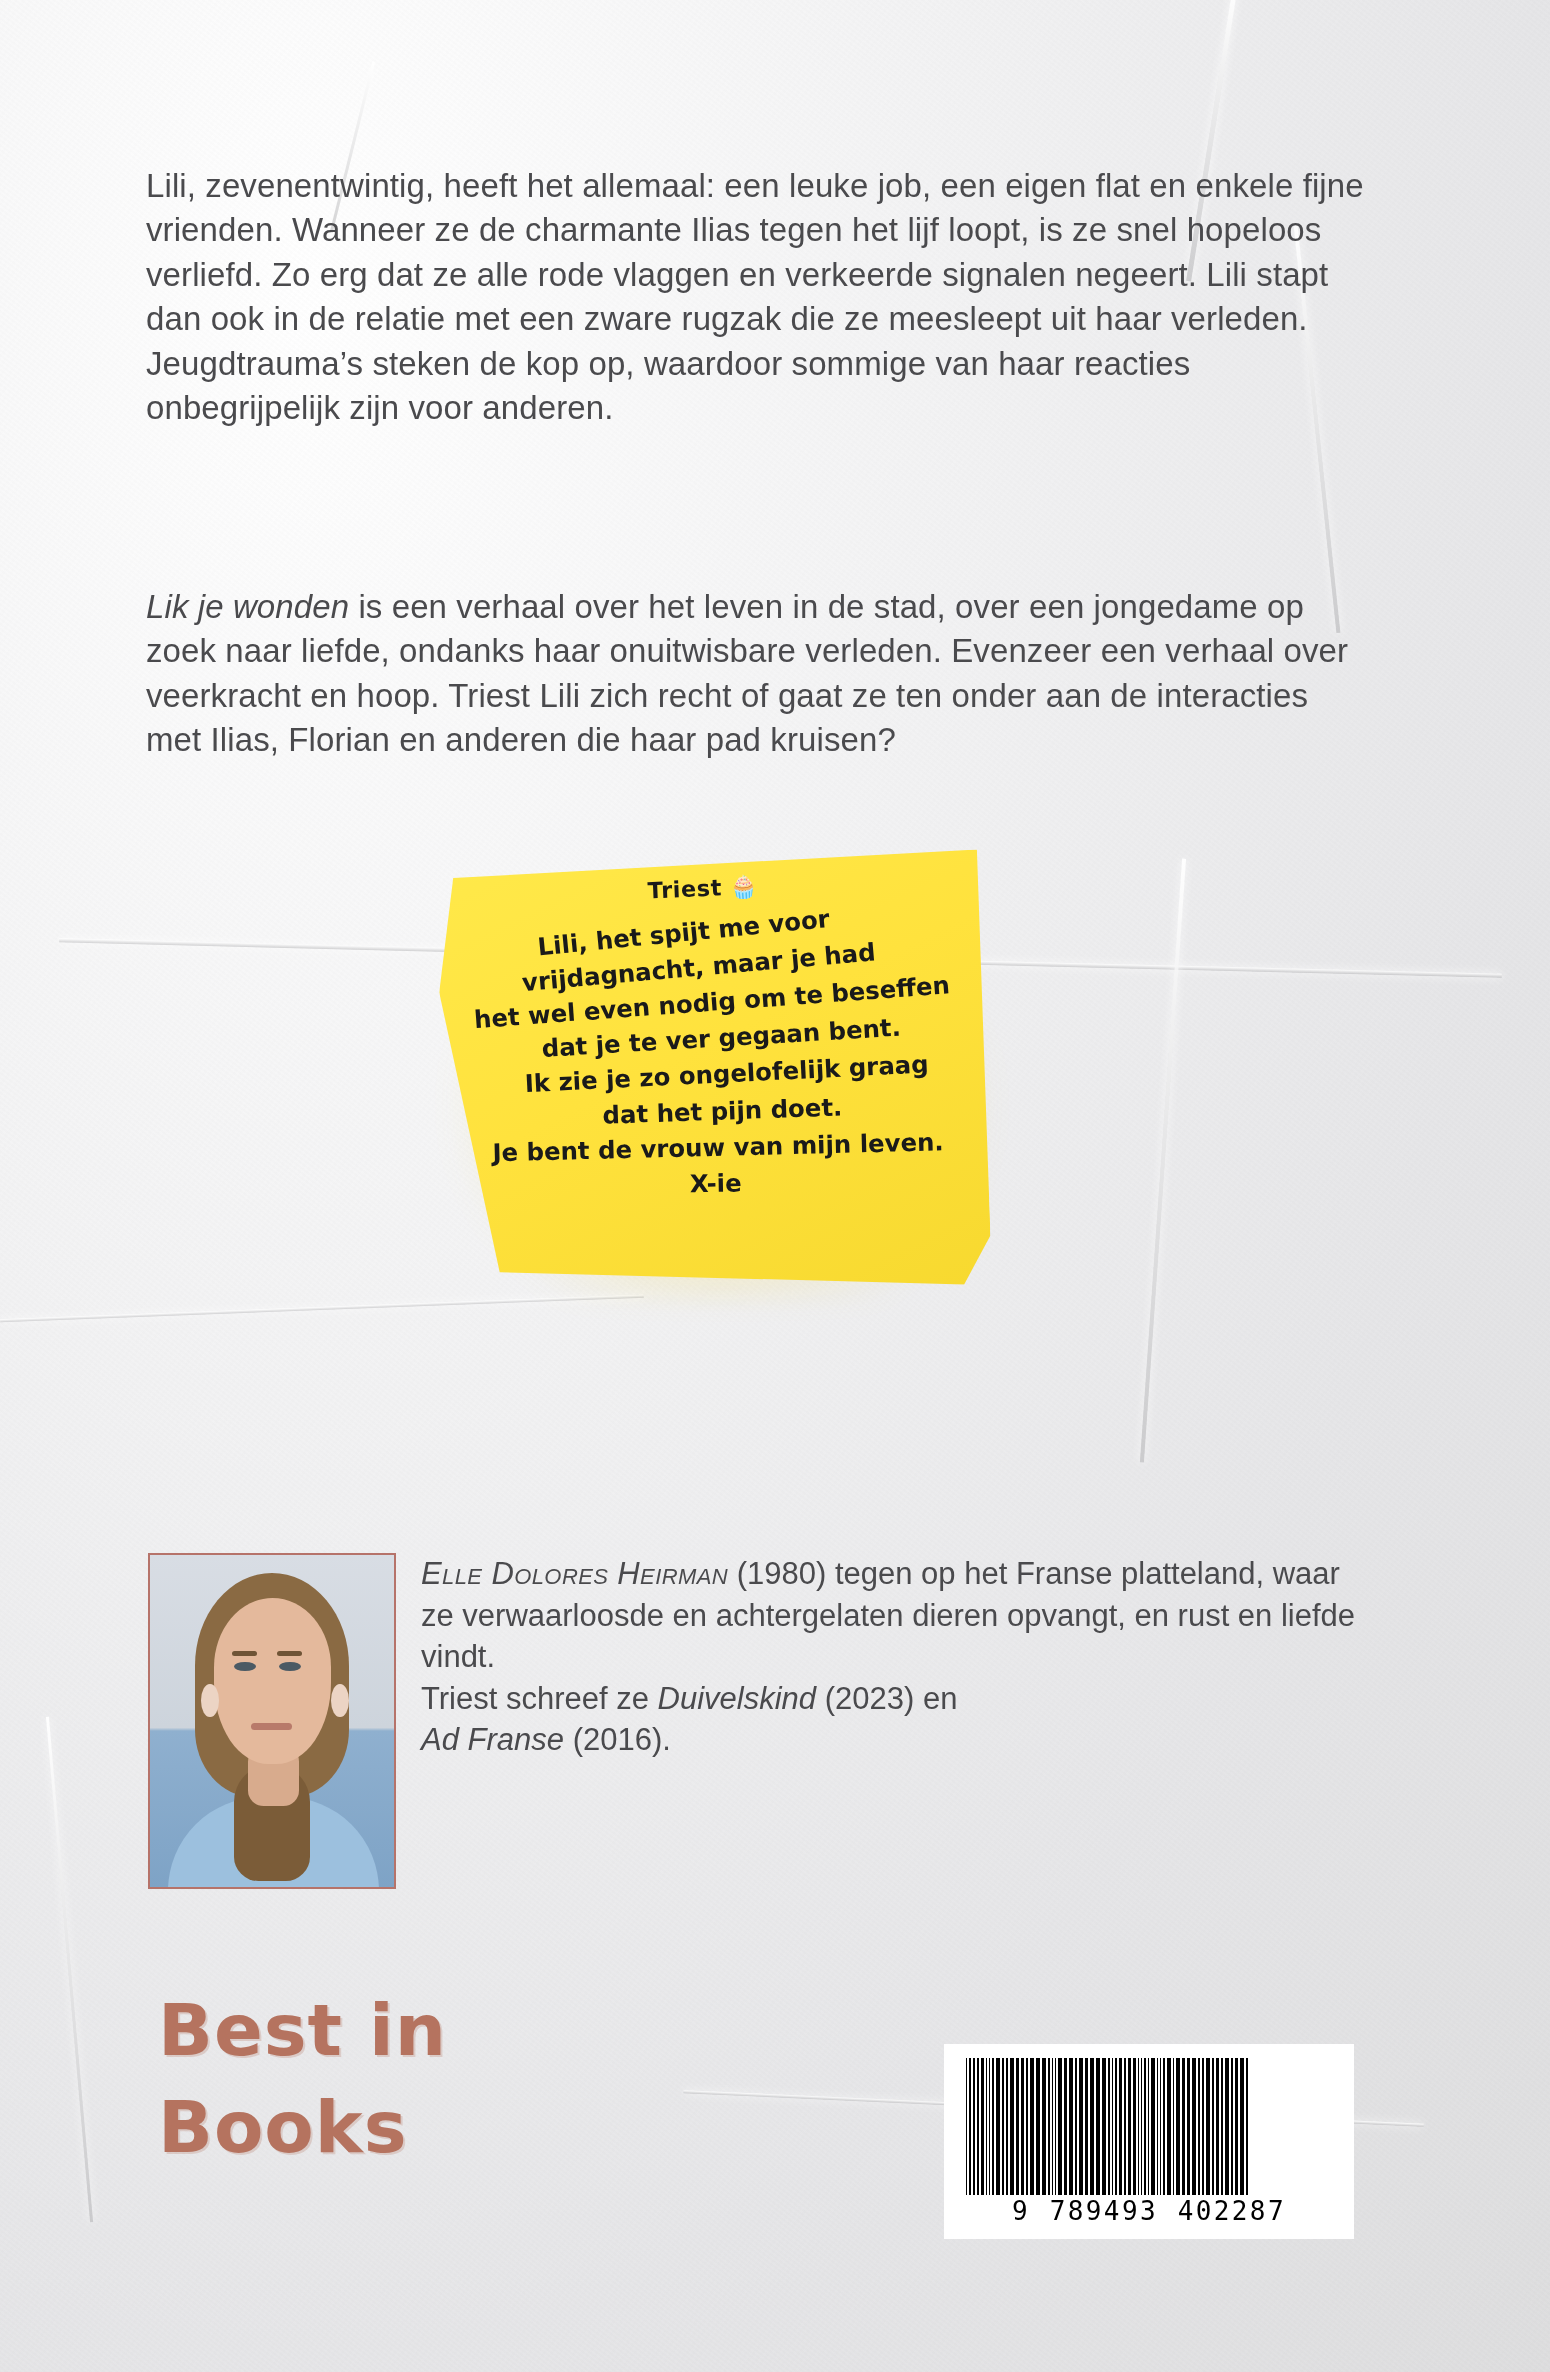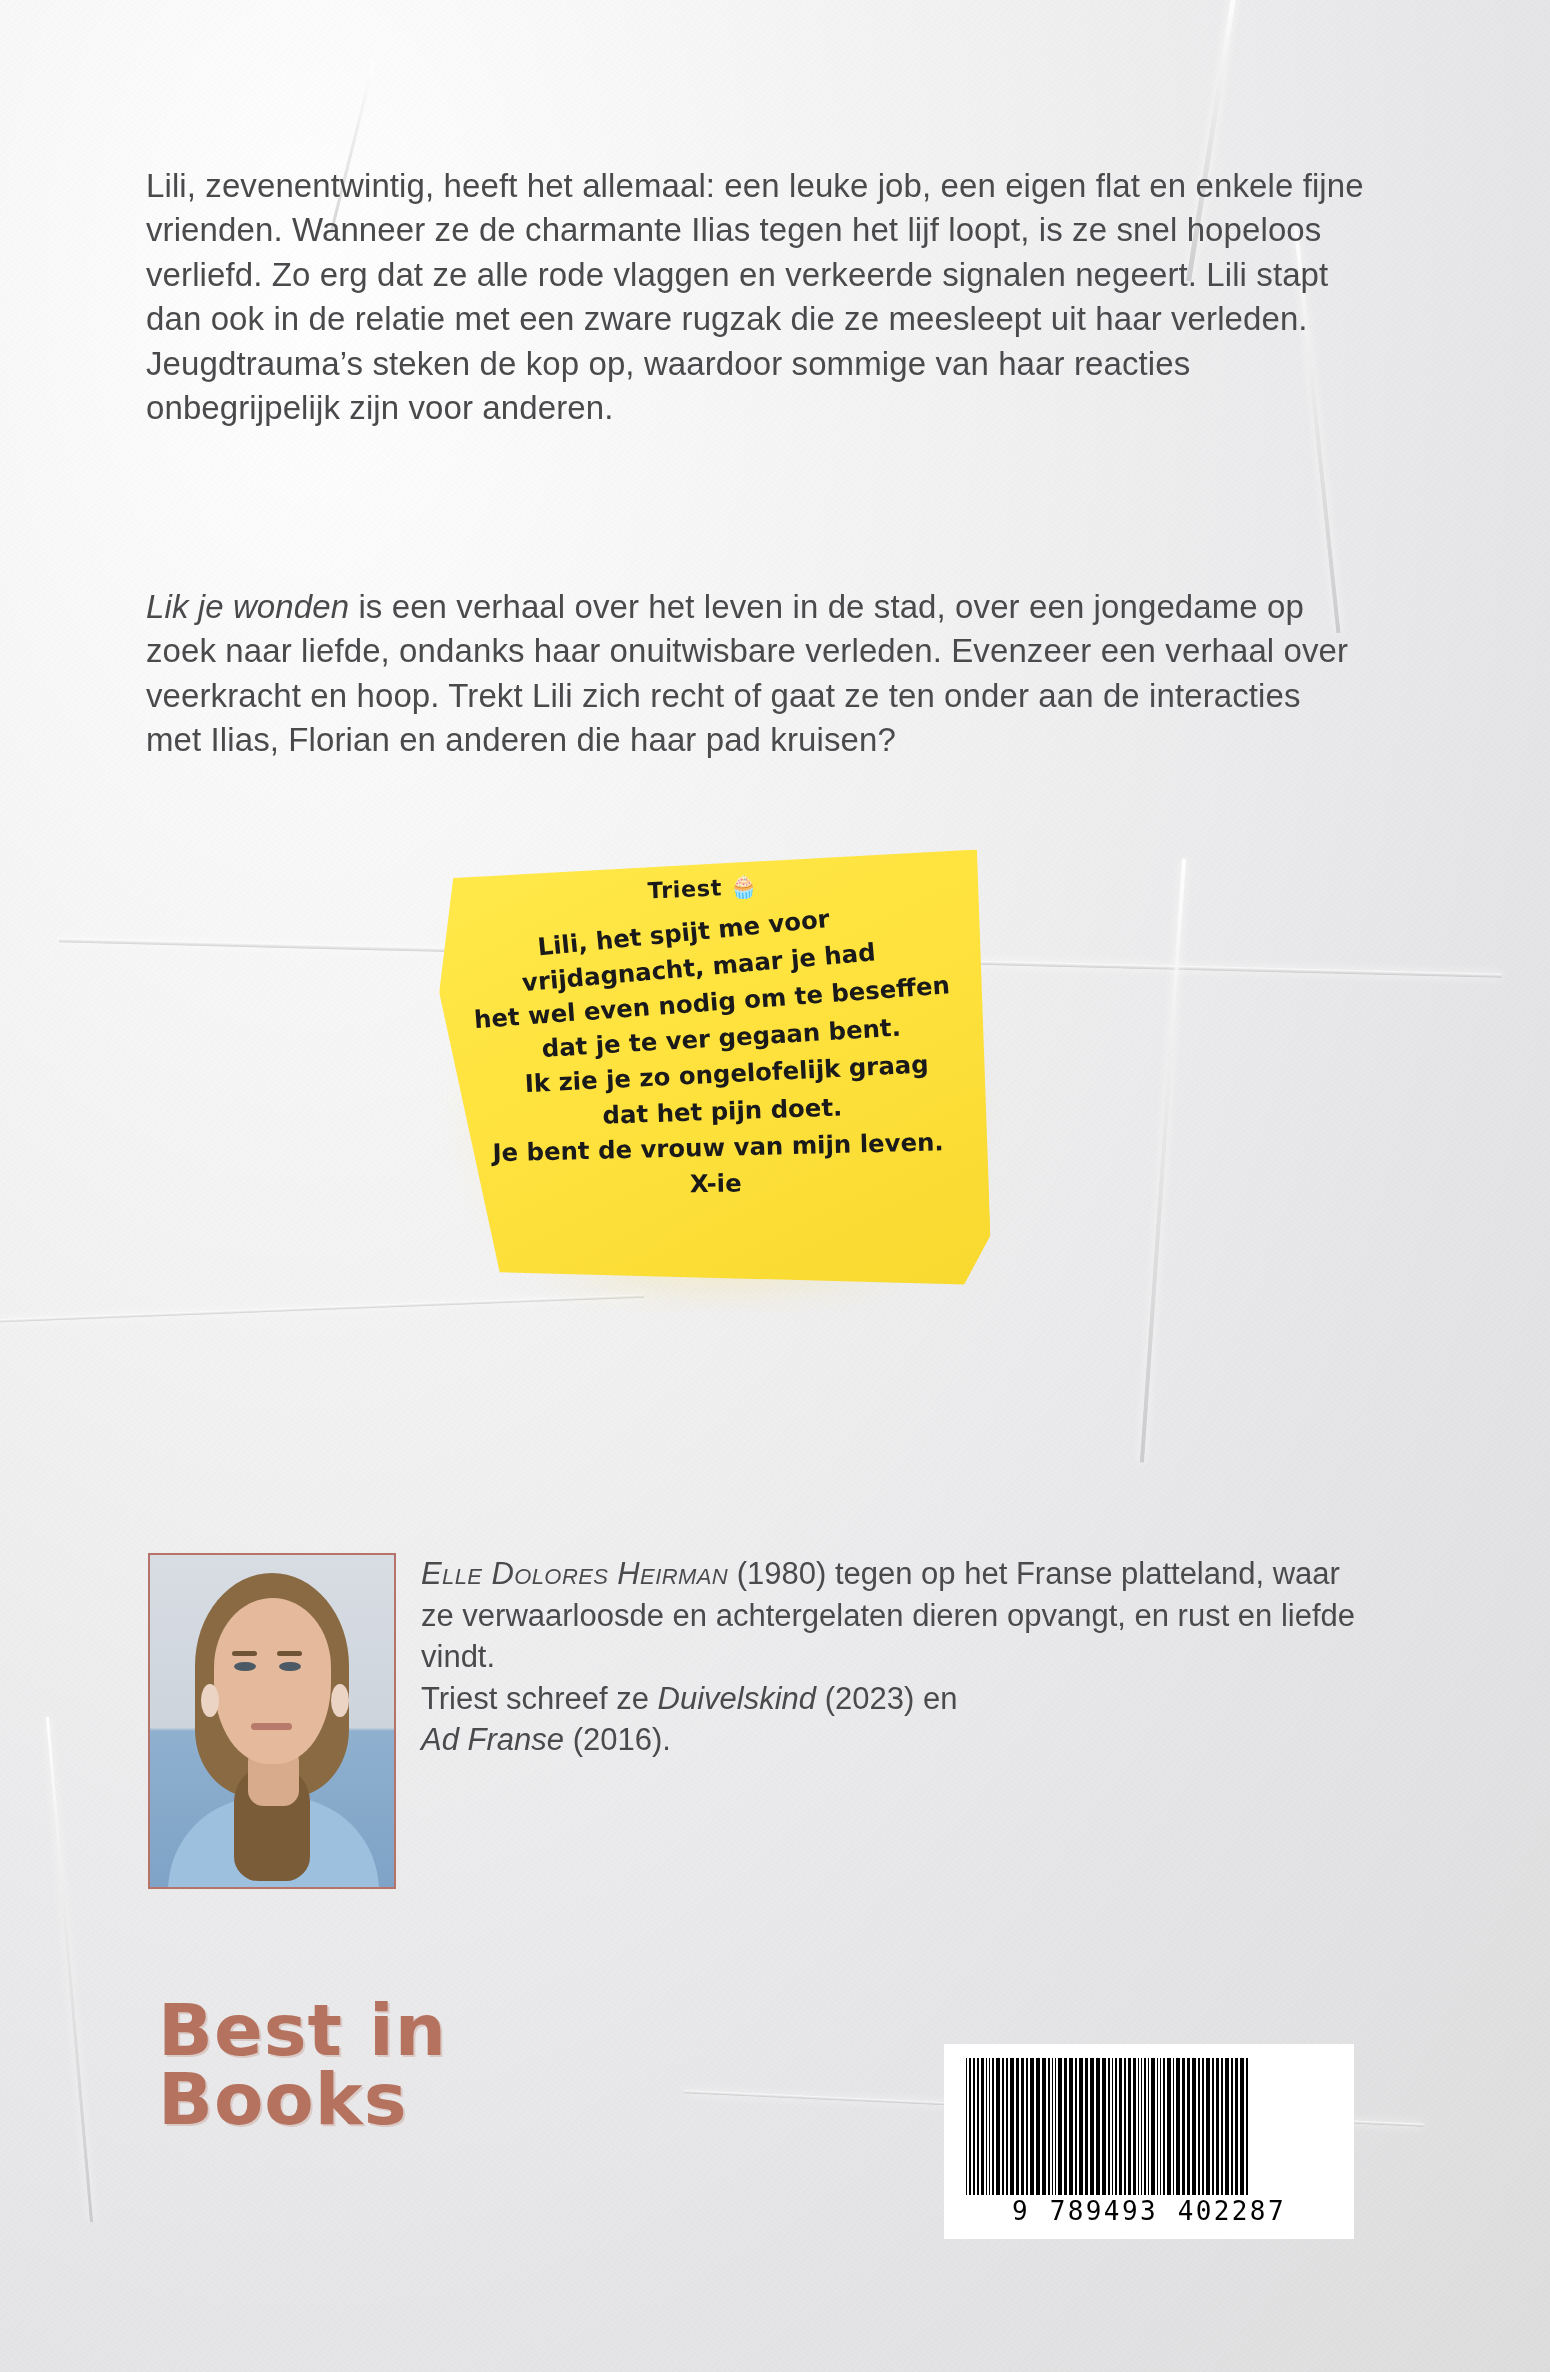--- a/index.html
+++ b/index.html
@@ -197,21 +197,21 @@
     top: 1996px;
     width: 351px;
     color: #b5735f;
     font-family: "DejaVu Sans", sans-serif;
     font-weight: 700;
     font-size: 72px;
     line-height: .96;
     letter-spacing: 1px;
     text-shadow: 2px 2px 0 rgba(181,115,95,.25);
   }
-  #logo .l2 { display: block; }
+  #logo .l2 { display: block; margin-top: 28px; }
 
   
   #barcode-box {
     position: absolute;
     left: 944px;
     top: 2044px;
     width: 410px;
     height: 195px;
     background: #ffffff;
     padding: 0;
@@ -256,21 +256,21 @@
   <div class="crack" style="left:59px; top:956px; width:1443px; height:3.9px; transform:rotate(1.4deg);"></div>
   <div class="crack" style="left:0px; top:1307px; width:644px; height:2.9px; transform:rotate(-2.2deg);"></div>
   <div class="crack" style="left:1161px; top:858px; width:3.9px; height:605px; transform:rotate(4deg);"></div>
   <div class="crack" style="left:68px; top:1716px; width:2.9px; height:507px; transform:rotate(-5deg);"></div>
   <div class="crack" style="left:683px; top:2107px; width:741px; height:2.9px; transform:rotate(2.6deg);"></div>
   <div class="crack" style="left:351px; top:59px; width:2.9px; height:176px; transform:rotate(14deg);"></div>
 
   <div class="blurb" id="blurb1">Lili, zevenentwintig, heeft het allemaal: een leuke job, een eigen flat en enkele fijne vrienden. Wanneer ze de charmante Ilias tegen het lijf loopt, is ze snel hopeloos verliefd. Zo erg dat ze alle rode vlaggen en verkeerde signalen negeert. Lili stapt dan ook in de relatie met een zware rugzak die ze meesleept uit haar verleden. Jeugdtrauma’s steken de kop op, waardoor sommige van haar reacties onbegrijpelijk zijn voor anderen.</div>
 
   <div class="blurb" id="blurb2">
-    <em>Lik je wonden</em><span> is een verhaal over het leven in de stad, over een jongedame op zoek naar liefde, ondanks haar onuitwisbare verleden. Evenzeer een verhaal over veerkracht en hoop. Trekt Lili zich recht of gaat ze ten onder aan de interacties met Ilias, Florian en anderen die haar pad kruisen?</span>
+    <em>Lik je wonden</em><span> is een verhaal over het leven in de stad, over een jongedame op zoek naar liefde, ondanks haar onuitwisbare verleden. Evenzeer een verhaal over veerkracht en hoop. Triest Lili zich recht of gaat ze ten onder aan de interacties met Ilias, Florian en anderen die haar pad kruisen?</span>
   </div>
 
   <div id="sticky-wrap">
     <div id="sticky-glow"></div>
     <div id="sticky"></div>
     <div id="sticky-text">
       <div id="sticky-title">Triest 🧁</div>
       <span class="note-line l1">Lili, het spijt me voor</span>
       <span class="note-line l2">vrijdagnacht, maar je had</span>
       <span class="note-line l3">het wel even nodig om te beseffen</span>

